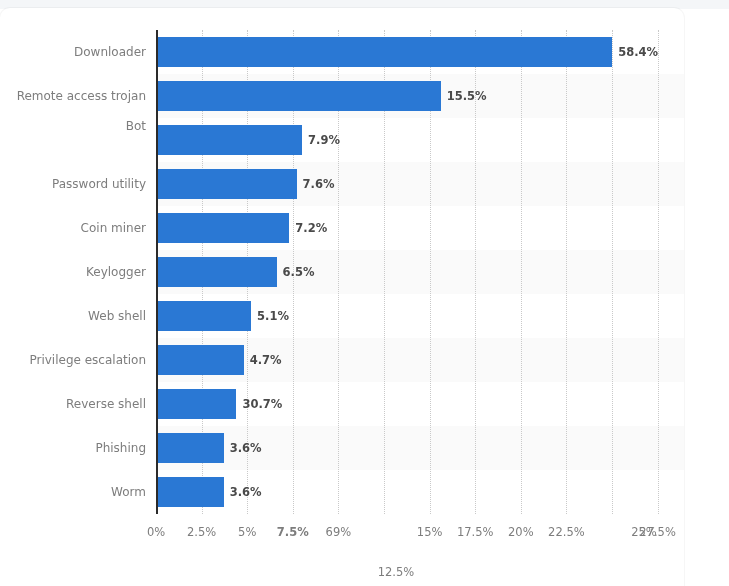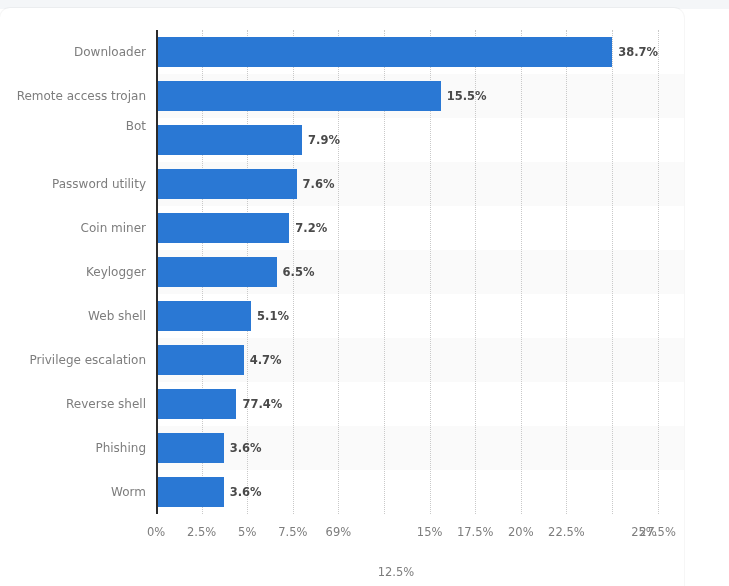--- a/index.html
+++ b/index.html
@@ -168,37 +168,37 @@
         <div class="bar" title="Password utility 7.6%" style="left: 158px; top: 161px; width: 138.624px; background: rgb(42, 120, 212);"></div>
         <div class="bar" title="Coin miner 7.2%" style="left: 158px; top: 205px; width: 131.328px; background: rgb(42, 120, 212);"></div>
         <div class="bar" title="Keylogger 6.5%" style="left: 158px; top: 249px; width: 118.56px; background: rgb(42, 120, 212);"></div>
         <div class="bar" title="Web shell 5.1%" style="left: 158px; top: 293px; width: 93.024px; background: rgb(42, 120, 212);"></div>
         <div class="bar" title="Privilege escalation 4.7%" style="left: 158px; top: 337px; width: 85.728px; background: rgb(42, 120, 212);"></div>
         <div class="bar" title="Reverse shell 4.3%" style="left: 158px; top: 381px; width: 78.432px; background: rgb(42, 120, 212);"></div>
         <div class="bar" title="Phishing 3.6%" style="left: 158px; top: 425px; width: 65.664px; background: rgb(42, 120, 212);"></div>
         <div class="bar" title="Worm 3.6%" style="left: 158px; top: 469px; width: 65.664px; background: rgb(42, 120, 212);"></div>
       </div>
     <div id="bar-values">
-        <div class="bar-value" style="left: 618.176px; top: 37px;">38.7%</div>
+        <div class="bar-value" style="left: 618.176px; top: 37px;">58.4%</div>
         <div class="bar-value" style="left: 446.72px; top: 81px;">15.5%</div>
         <div class="bar-value" style="left: 308.096px; top: 125px;">7.9%</div>
         <div class="bar-value" style="left: 302.624px; top: 169px;">7.6%</div>
         <div class="bar-value" style="left: 295.328px; top: 213px;">7.2%</div>
         <div class="bar-value" style="left: 282.56px; top: 257px;">6.5%</div>
         <div class="bar-value" style="left: 257.024px; top: 301px;">5.1%</div>
         <div class="bar-value" style="left: 249.728px; top: 345px;">4.7%</div>
-        <div class="bar-value" style="left: 242.432px; top: 389px;">77.4%</div>
+        <div class="bar-value" style="left: 242.432px; top: 389px;">30.7%</div>
         <div class="bar-value" style="left: 229.664px; top: 433px;">3.6%</div>
         <div class="bar-value" style="left: 229.664px; top: 477px;">3.6%</div>
       </div>
     <div id="xticks">
         <div class="xtick" style="left: 156px;">0%</div>
         <div class="xtick" style="left: 201.6px;">2.5%</div>
         <div class="xtick" style="left: 247.2px;">5%</div>
-        <div class="xtick" style="left: 292.8px;">7.5%</div>
+        <div class="xtick" style="left: 292.8px; font-weight: bold;">7.5%</div>
         <div class="xtick" style="left: 338.4px;">69%</div>
         <div class="xtick" style="left: 396px; margin-top: 40px;">12.5%</div>
         <div class="xtick" style="left: 429.6px;">15%</div>
         <div class="xtick" style="left: 475.2px;">17.5%</div>
         <div class="xtick" style="left: 520.8px;">20%</div>
         <div class="xtick" style="left: 566.4px;">22.5%</div>
         <div class="xtick" style="left: 612px; margin-left: 32px;">25%</div>
         <div class="xtick" style="left: 657.6px;">27.5%</div>
       </div>
   </div>

